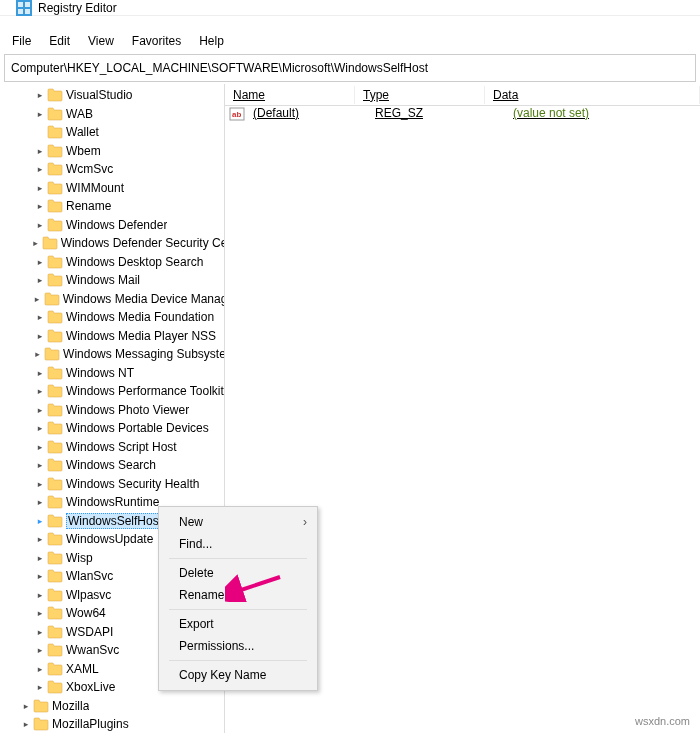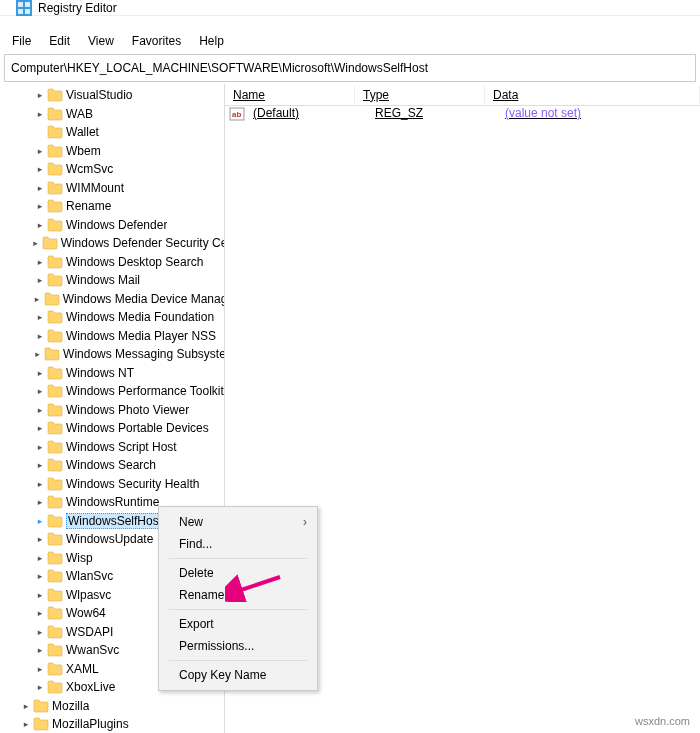--- a/index.html
+++ b/index.html
@@ -23,21 +23,21 @@
 .list-header .col { padding: 2px 8px; border-right: 1px solid #eee; font-size: 12px; }
 .col-name { width: 130px; }
 .col-type { width: 130px; }
 .col-data { flex: 1; }
 
 .list-row { display: flex; align-items: flex-start; height: 20px; padding: 0 4px; }
 .list-row .value-icon { width: 16px; height: 16px; margin-right: 4px; }
 .list-row .cell { font-size: 12px; padding: 0 4px; }
 .cell-name { width: 122px; }
 .cell-type { width: 130px; }
-.cell-data { flex: 1; color: #8b5cf6; }
+.cell-data { flex: 1; color: #4d7c0f; margin-left: 8px; }
 
 .tree-item { display: flex; align-items: center; height: 18.5px; padding-left: 4px; cursor: default; white-space: nowrap; overflow: hidden; }
 .tree-item .indent { display: inline-block; }
 .tree-item .expander { width: 12px; height: 12px; display: inline-flex; align-items: center; justify-content: center; color: #555; font-size: 9px; margin-right: 1px; }
 .tree-item .folder-icon { width: 16px; height: 14px; margin-right: 3px; flex-shrink: 0; }
 .tree-item .label { font-size: 12px; overflow: hidden; text-overflow: clip; }
 .tree-item.selected .label { background: #cce8ff; border: 1px dotted #3399ff; padding: 0 1px; }
 .tree-item.selected .expander { color: #3399ff; }
 
 .context-menu { position: absolute; background: #f2f2f2; border: 1px solid #ccc; box-shadow: 2px 2px 4px rgba(0,0,0,0.2); padding: 4px 2px; width: 160px; font-size: 12px; }

